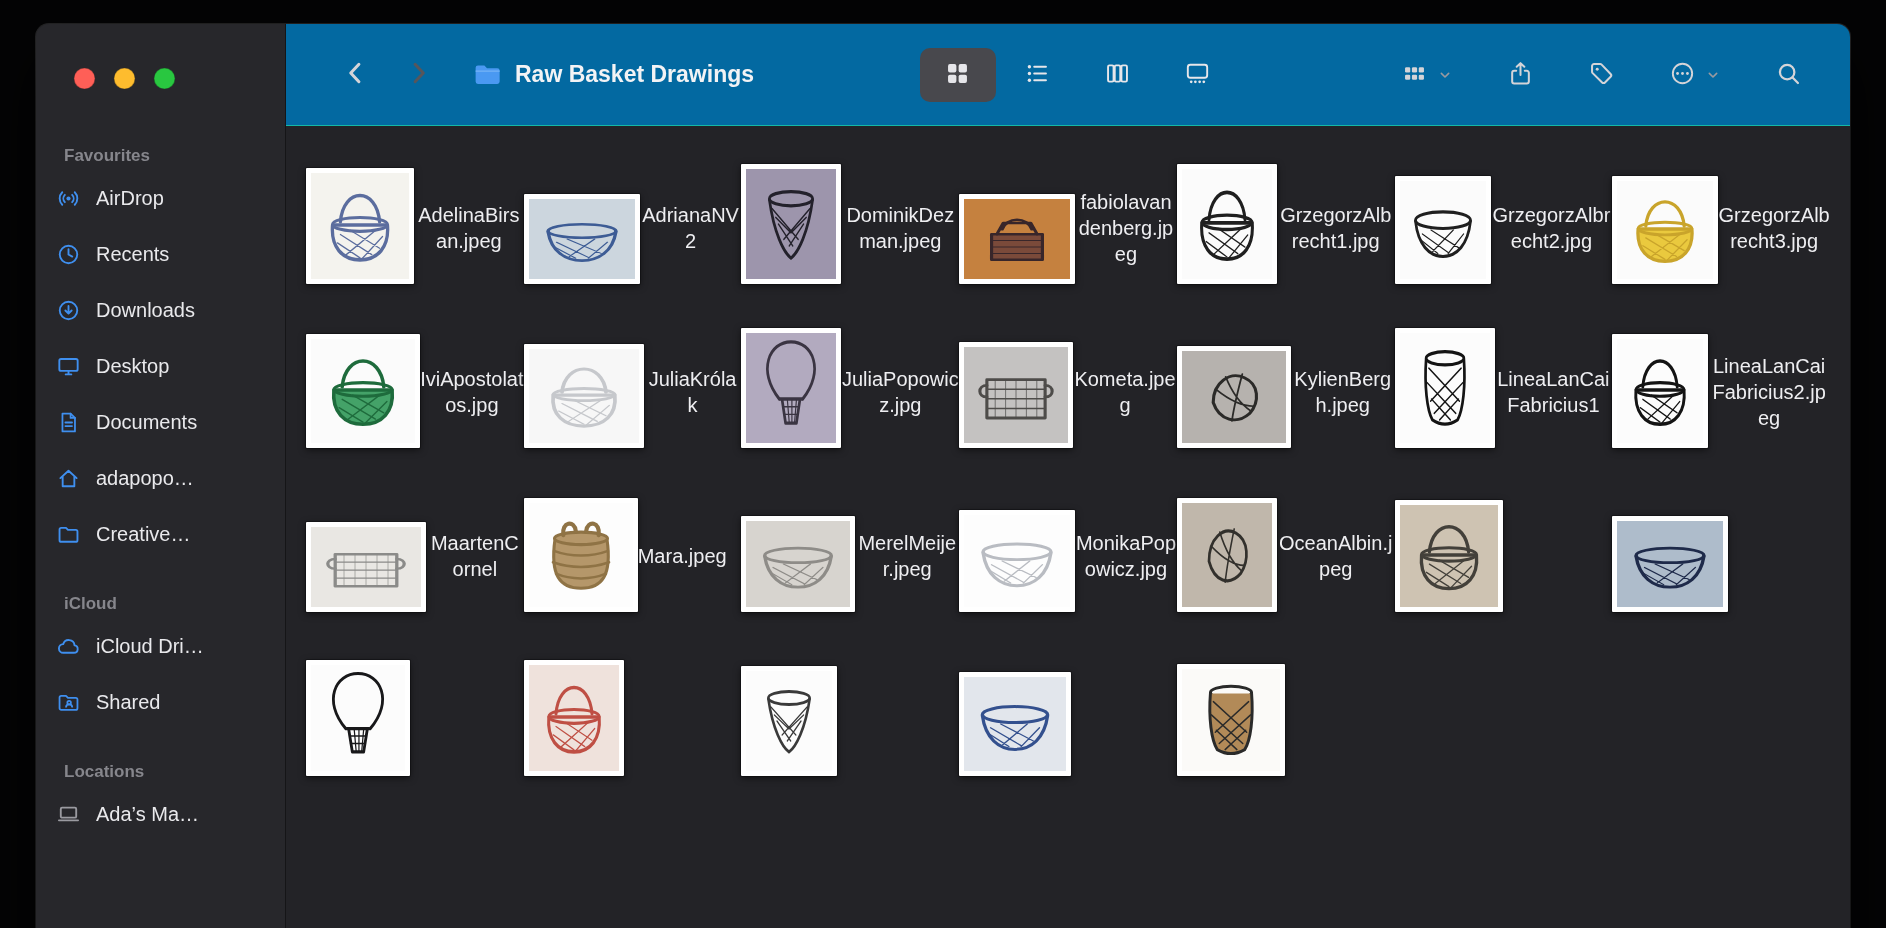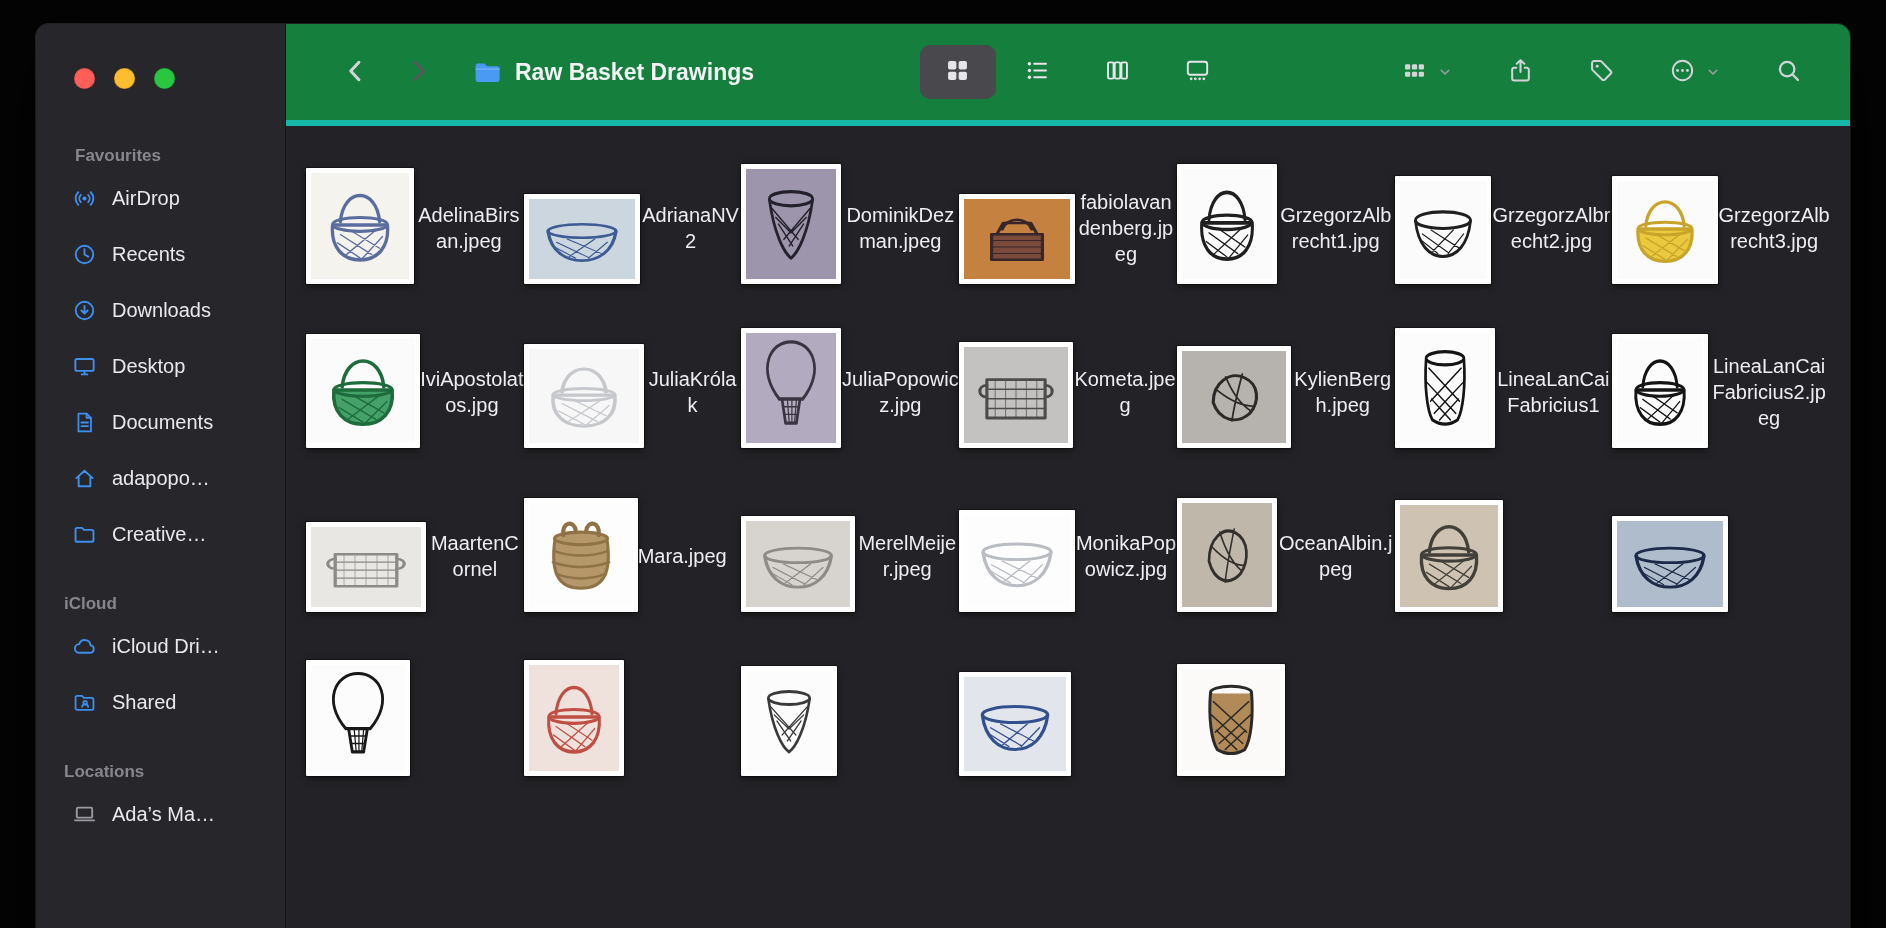--- a/index.html
+++ b/index.html
@@ -8,30 +8,30 @@
   .window{position:absolute;left:36px;top:24px;width:1814px;height:1060px;
     border-radius:13px;background:#232326;display:flex;overflow:hidden;
     box-shadow:0 24px 70px rgba(0,0,0,.85),0 0 0 1px rgba(255,255,255,.14);}
   
   .sidebar{width:250px;min-width:250px;background:#27272b;border-right:1px solid rgba(0,0,0,.45);
     padding-top:122px;position:relative;}
   .traffic{position:absolute;top:44px;left:38px;display:flex;gap:19px;}
   .tl{width:21px;height:21px;border-radius:50%;display:block;box-shadow:inset 0 0 0 .5px rgba(0,0,0,.25);}
   .tl.red{background:#ff5f57}.tl.yellow{background:#febc2e}.tl.green{background:#29c740}
   .sb-header{color:#86868c;font-size:17px;font-weight:700;padding-left:28px;margin-top:32px;margin-bottom:4px;}
-  .sb-header:first-child{margin-top:0;margin-left:11px;}
-  .sb-item{display:flex;align-items:center;gap:15px;height:56px;padding-left:36px;
+  .sb-header:first-child{margin-top:0;}
+  .sb-item{display:flex;align-items:center;gap:15px;height:56px;padding-left:20px;
     color:#e9e9ec;font-size:20px;cursor:default;}
   .sb-icon{display:inline-flex;color:#3f8fef;}
   .sb-icon svg{width:25px;height:25px;}
   .sb-icon.muted{color:#9a9aa0;}
   
   .main{flex:1;display:flex;flex-direction:column;min-width:0;}
   .toolbar{height:102px;min-height:102px;display:flex;align-items:center;
-    background:#15803d;border-bottom:6px solid #14b8a6;padding:0 48px 0 56px;}
+    background:#0369a1;border-bottom:1px solid #14b8a6;padding:0 48px 0 56px;}
   .tb-btn{background:none;border:none;display:inline-flex;align-items:center;color:#d4d4d8;cursor:default;}
   .tb-btn svg{width:28px;height:28px;}
   .tb-btn.dim{color:#56565c;}
   #fwd-btn{margin-left:34px;}
   .title-group{display:flex;align-items:center;gap:12px;margin-left:40px;}
   .title-group .folder-ic{display:inline-flex;}
   .title-group .folder-ic svg{width:31px;height:31px;}
   .title-group h1{font-size:23px;font-weight:700;color:#f3f3f5;white-space:nowrap;}
   .spacer{flex:1;}
   .seg{display:flex;gap:4px;}

